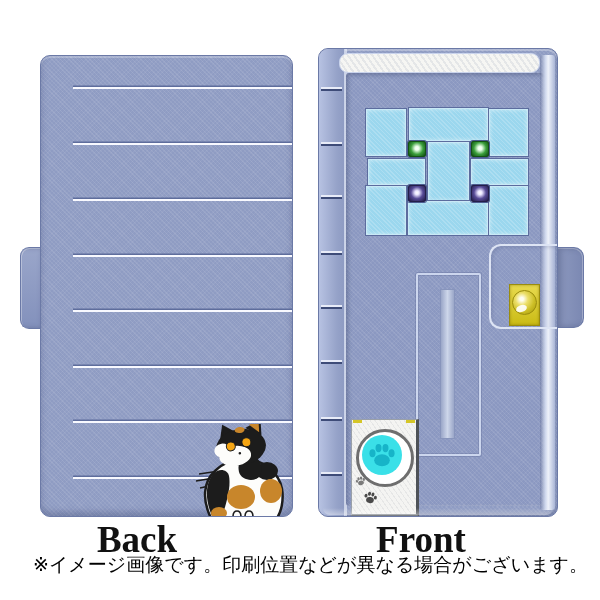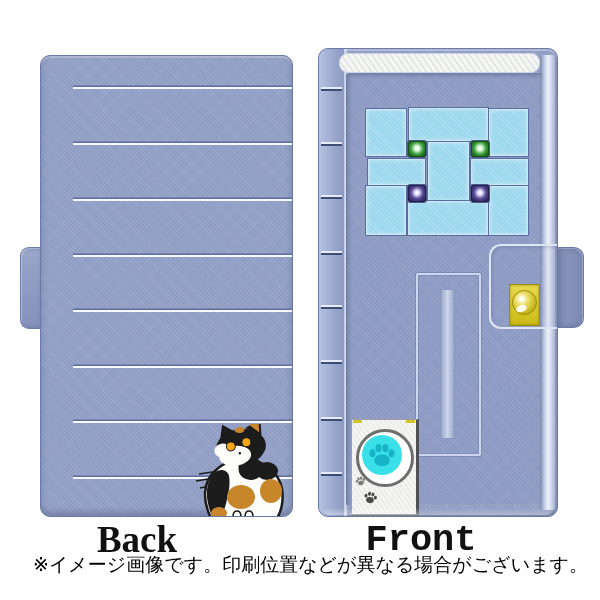--- a/index.html
+++ b/index.html
@@ -83,21 +83,21 @@
     border:3px solid var(--bell-ring);background:#ffffff;}
   .bell-button{position:absolute;left:3px;top:3px;width:40px;height:40px;border-radius:50%;
     background:var(--bell-cyan);display:flex;align-items:center;justify-content:center;}
   .mini-paw{position:absolute;}
   .bottom-bevel{position:absolute;left:4px;right:4px;bottom:1px;height:7px;border-radius:0 0 8px 8px;
     background:linear-gradient(180deg, rgba(255,255,255,0), rgba(255,255,255,.4));}
   
   .view-label{position:absolute;top:522px;text-align:center;color:var(--label-color);
     font-family:"Liberation Serif","DejaVu Serif",serif;font-weight:bold;font-size:37px;line-height:36px;}
   .label-back{left:57px;width:160px;}
-  .label-front{left:331px;width:180px;font-family:Liberation Mono, monospace;}
+  .label-front{left:331px;width:180px;}
   .notes{position:absolute;left:33px;top:553px;width:565px;color:var(--note-color);
     font-size:19px;line-height:23px;letter-spacing:0;white-space:nowrap;}
 </style>
 </head>
 <body>
 
 <div class="stage">
 
   <div class="abs back-tab"></div>
 

